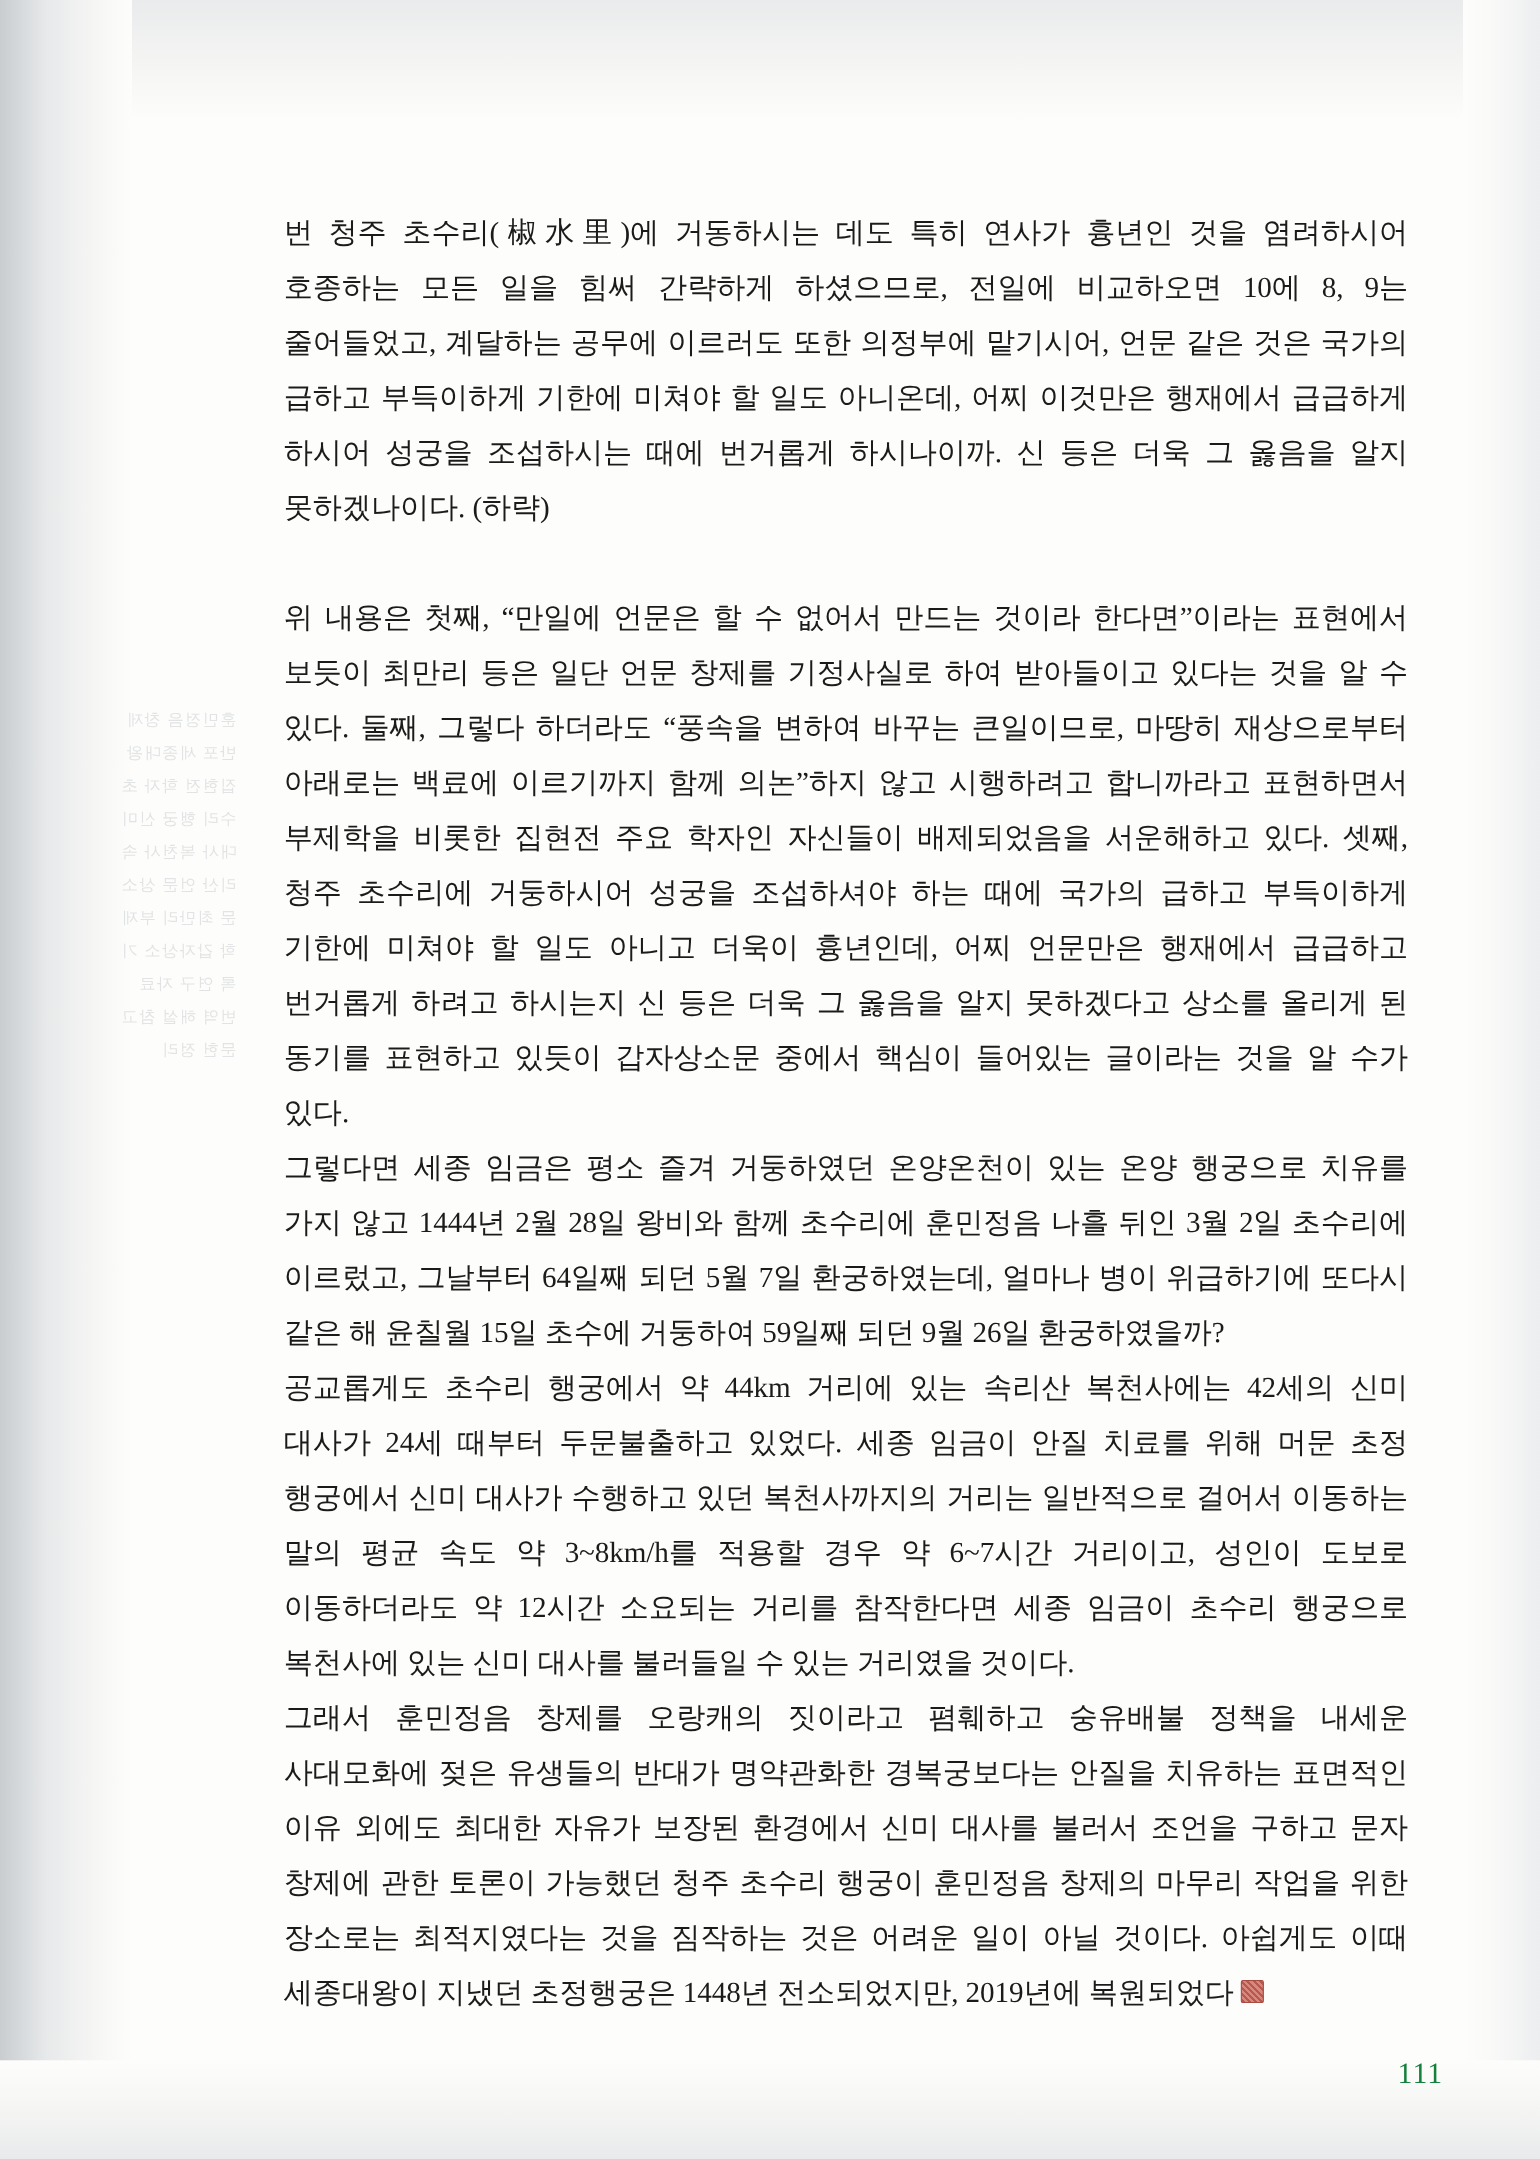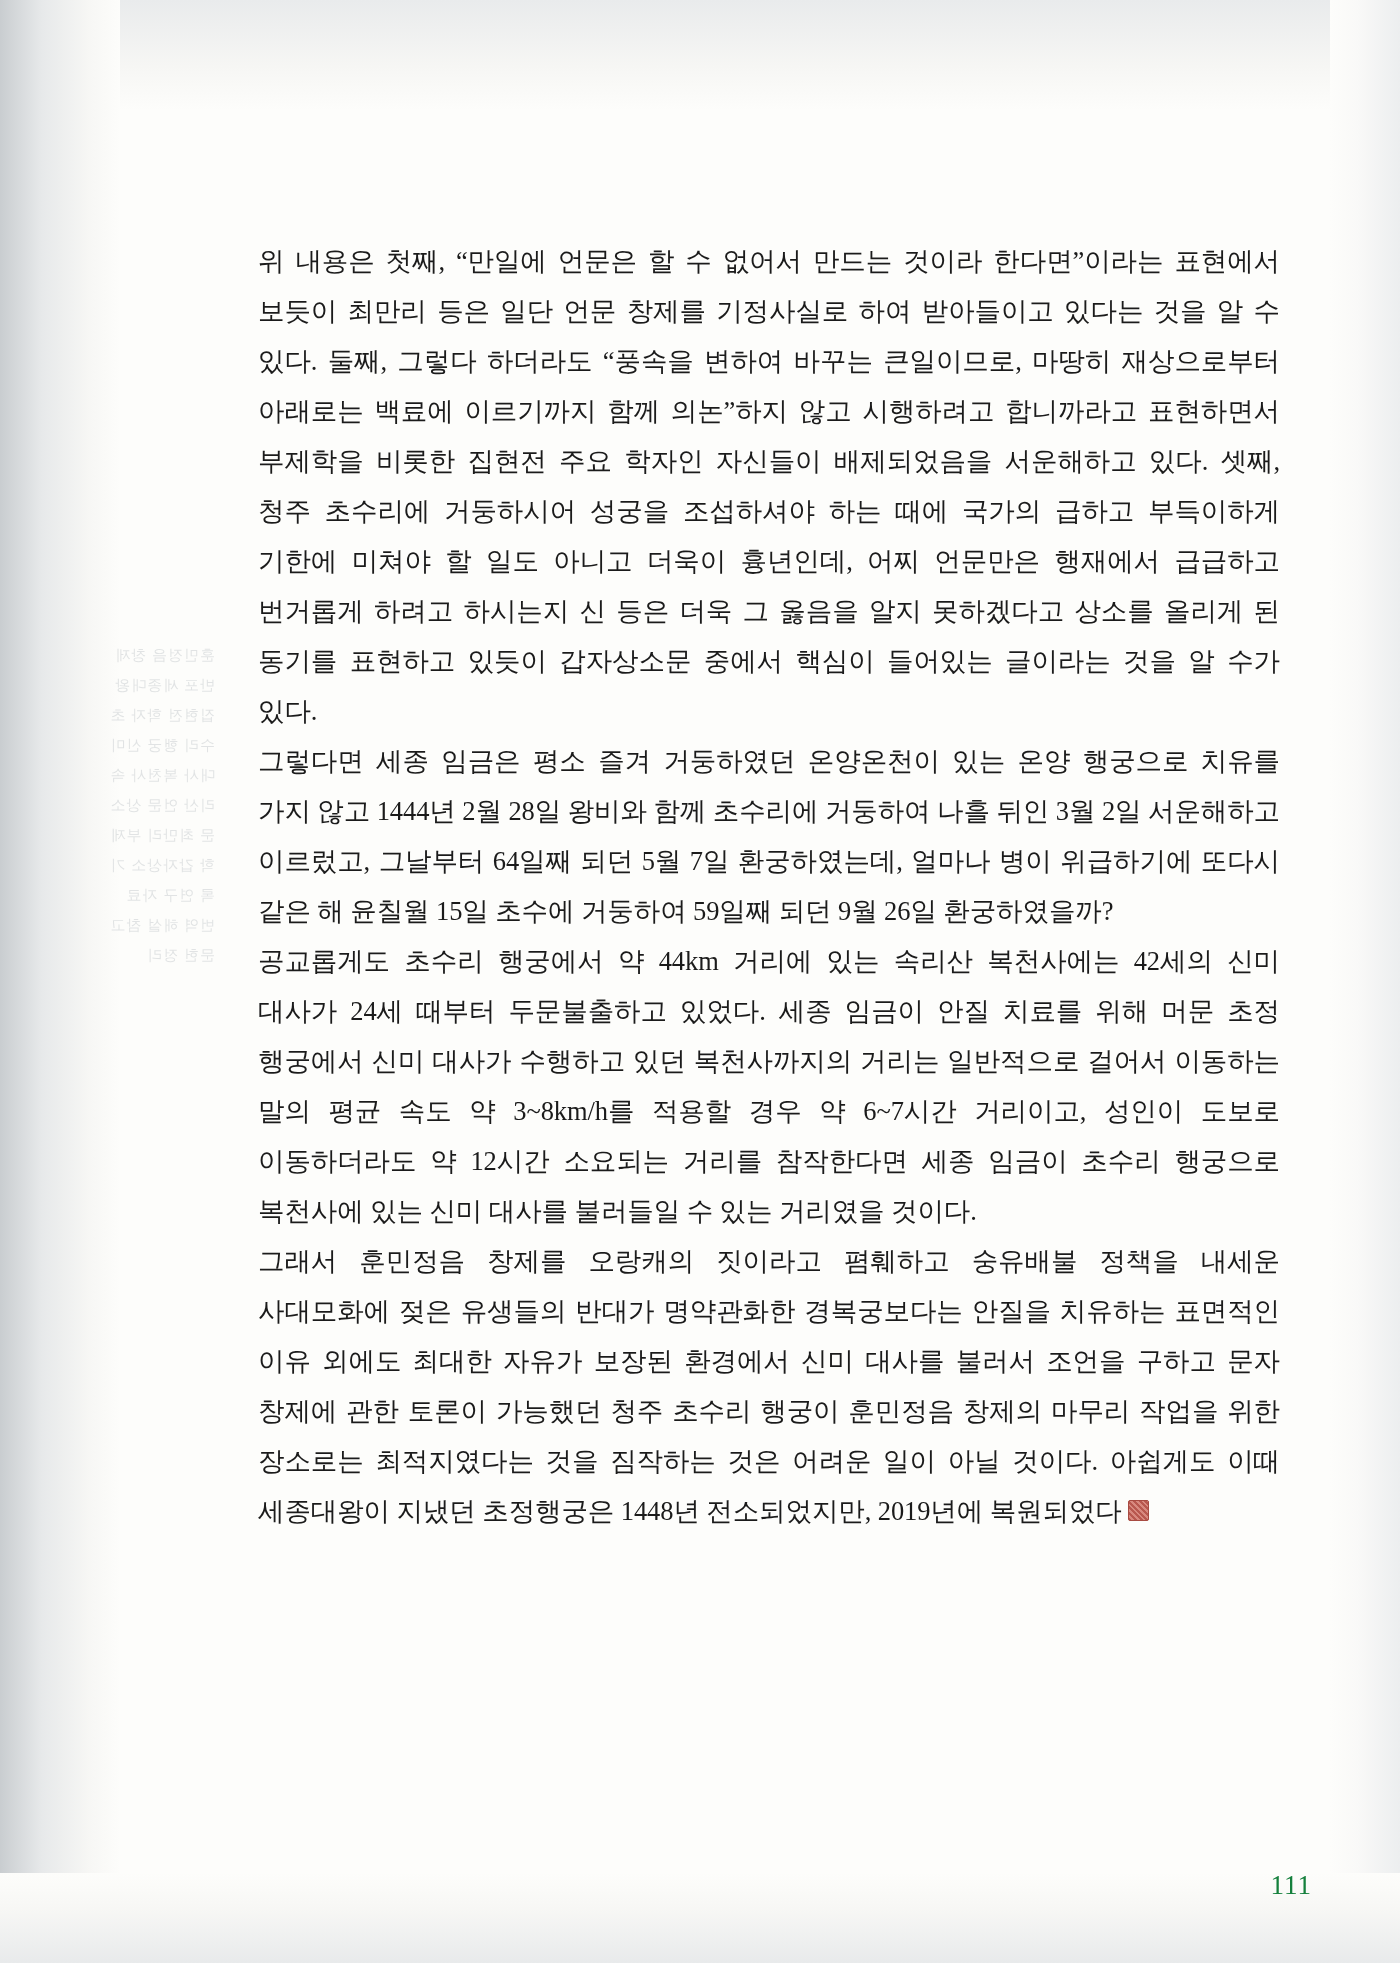--- a/index.html
+++ b/index.html
@@ -109,21 +109,22 @@
 <div class="page">
 
   <div class="page-shade-top"></div>
   <div class="page-shade-left"></div>
   <div class="page-shade-right"></div>
   <div class="page-shade-bottom"></div>
 
   <div class="bleed-through">훈민정음 창제 반포 세종대왕 집현전 학자 초수리 행궁 신미대사 복천사 속리산 언문 상소문 최만리 부제학 갑자상소 기록 연구 자료 번역 해설 참고 문헌 정리</div>
 
   <div class="content">
+    <p class="para">번 청주 초수리(椒水里)에 거동하시는 데도 특히 연사가 흉년인 것을 염려하시어 호종하는 모든 일을 힘써 간략하게 하셨으므로, 전일에 비교하오면 10에 8, 9는 줄어들었고, 계달하는 공무에 이르러도 또한 의정부에 맡기시어, 언문 같은 것은 국가의 급하고 부득이하게 기한에 미쳐야 할 일도 아니온데, 어찌 이것만은 행재에서 급급하게 하시어 성궁을 조섭하시는 때에 번거롭게 하시나이까. 신 등은 더욱 그 옳음을 알지 못하겠나이다. (하략)</p>
     <p class="para gap-before">위 내용은 첫째, “만일에 언문은 할 수 없어서 만드는 것이라 한다면”이라는 표현에서 보듯이 최만리 등은 일단 언문 창제를 기정사실로 하여 받아들이고 있다는 것을 알 수 있다. 둘째, 그렇다 하더라도 “풍속을 변하여 바꾸는 큰일이므로, 마땅히 재상으로부터 아래로는 백료에 이르기까지 함께 의논”하지 않고 시행하려고 합니까라고 표현하면서 부제학을 비롯한 집현전 주요 학자인 자신들이 배제되었음을 서운해하고 있다. 셋째, 청주 초수리에 거둥하시어 성궁을 조섭하셔야 하는 때에 국가의 급하고 부득이하게 기한에 미쳐야 할 일도 아니고 더욱이 흉년인데, 어찌 언문만은 행재에서 급급하고 번거롭게 하려고 하시는지 신 등은 더욱 그 옳음을 알지 못하겠다고 상소를 올리게 된 동기를 표현하고 있듯이 갑자상소문 중에서 핵심이 들어있는 글이라는 것을 알 수가 있다.</p>
-    <p class="para">그렇다면 세종 임금은 평소 즐겨 거둥하였던 온양온천이 있는 온양 행궁으로 치유를 가지 않고 1444년 2월 28일 왕비와 함께 초수리에 거둥하여 나흘 뒤인 3월 2일 서운해하고 이르렀고, 그날부터 64일째 되던 5월 7일 환궁하였는데, 얼마나 병이 위급하기에 또다시 같은 해 윤칠월 15일 초수에 거둥하여 59일째 되던 9월 26일 환궁하였을까?</p>
+    <p class="para">그렇다면 세종 임금은 평소 즐겨 거둥하였던 온양온천이 있는 온양 행궁으로 치유를 가지 않고 1444년 2월 28일 왕비와 함께 초수리에 훈민정음 나흘 뒤인 3월 2일 초수리에 이르렀고, 그날부터 64일째 되던 5월 7일 환궁하였는데, 얼마나 병이 위급하기에 또다시 같은 해 윤칠월 15일 초수에 거둥하여 59일째 되던 9월 26일 환궁하였을까?</p>
     <p class="para">공교롭게도 초수리 행궁에서 약 44km 거리에 있는 속리산 복천사에는 42세의 신미 대사가 24세 때부터 두문불출하고 있었다. 세종 임금이 안질 치료를 위해 머문 초정 행궁에서 신미 대사가 수행하고 있던 복천사까지의 거리는 일반적으로 걸어서 이동하는 말의 평균 속도 약 3~8km/h를 적용할 경우 약 6~7시간 거리이고, 성인이 도보로 이동하더라도 약 12시간 소요되는 거리를 참작한다면 세종 임금이 초수리 행궁으로 복천사에 있는 신미 대사를 불러들일 수 있는 거리였을 것이다.</p>
     <p class="para"><span>그래서 훈민정음 창제를 오랑캐의 짓이라고 폄훼하고 숭유배불 정책을 내세운 사대모화에 젖은 유생들의 반대가 명약관화한 경복궁보다는 안질을 치유하는 표면적인 이유 외에도 최대한 자유가 보장된 환경에서 신미 대사를 불러서 조언을 구하고 문자 창제에 관한 토론이 가능했던 청주 초수리 행궁이 훈민정음 창제의 마무리 작업을 위한 장소로는 최적지였다는 것을 짐작하는 것은 어려운 일이 아닐 것이다. 아쉽게도 이때 세종대왕이 지냈던 초정행궁은 1448년 전소되었지만, 2019년에 복원되었다</span><span class="seal"></span></p>
   </div>
 
   <div class="page-number">111</div>
 
 </div>
 
 </body></html>

